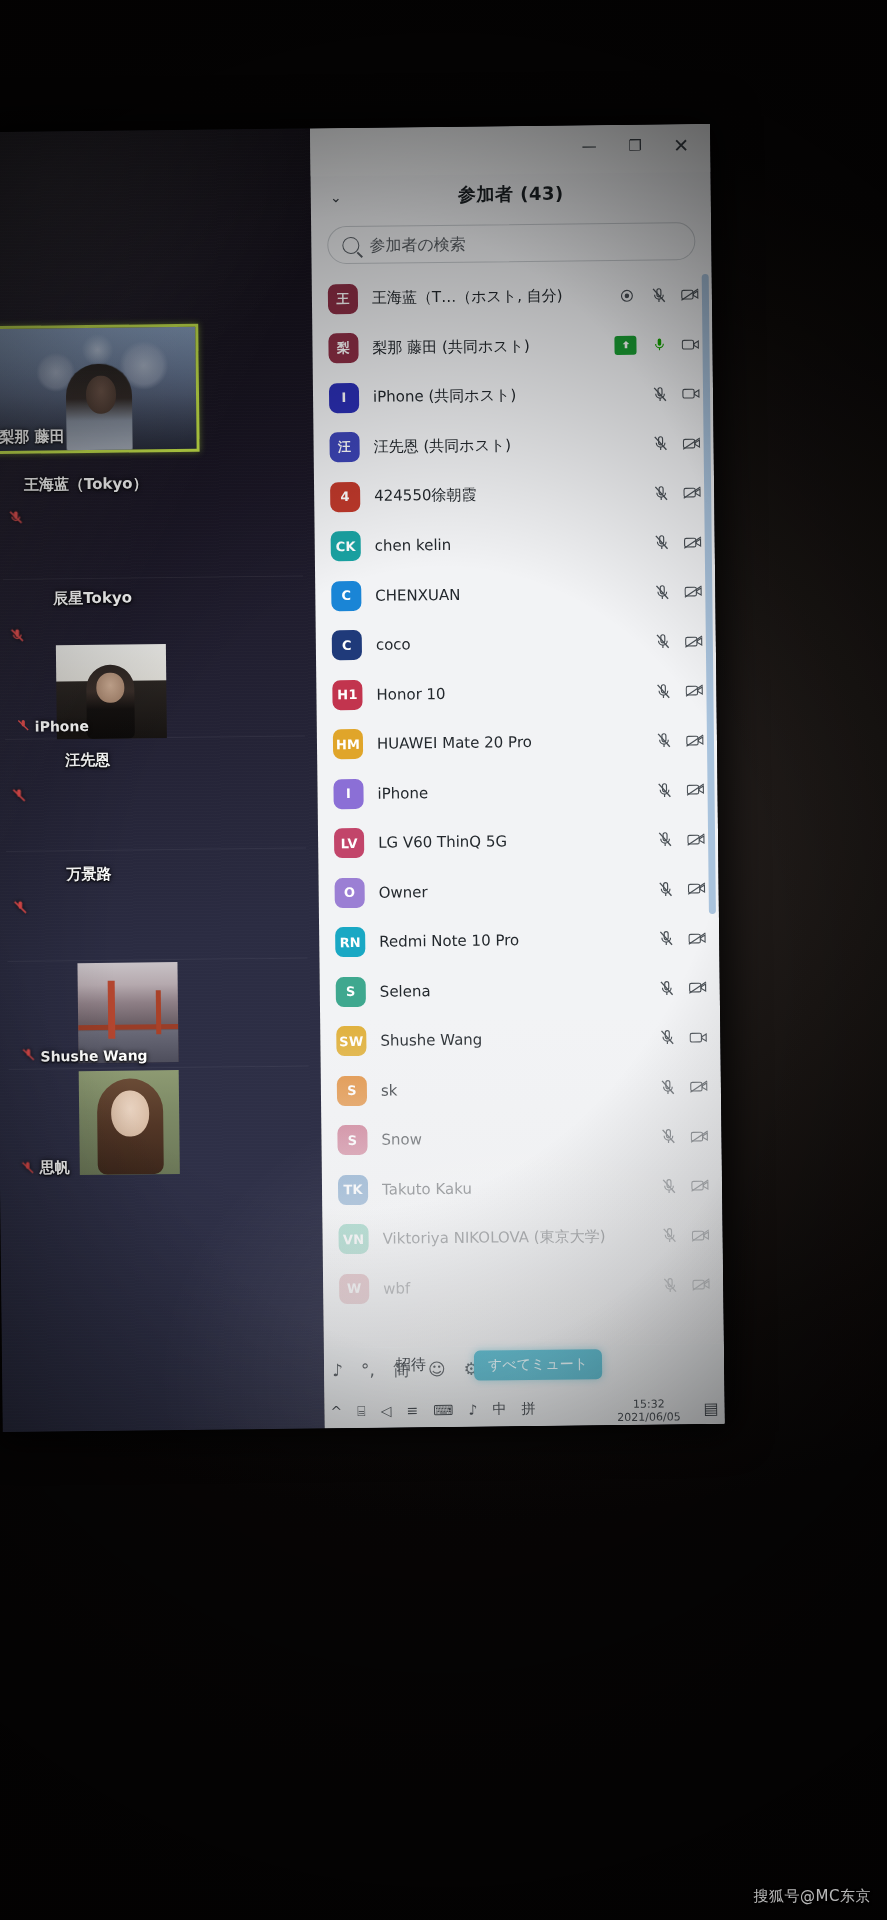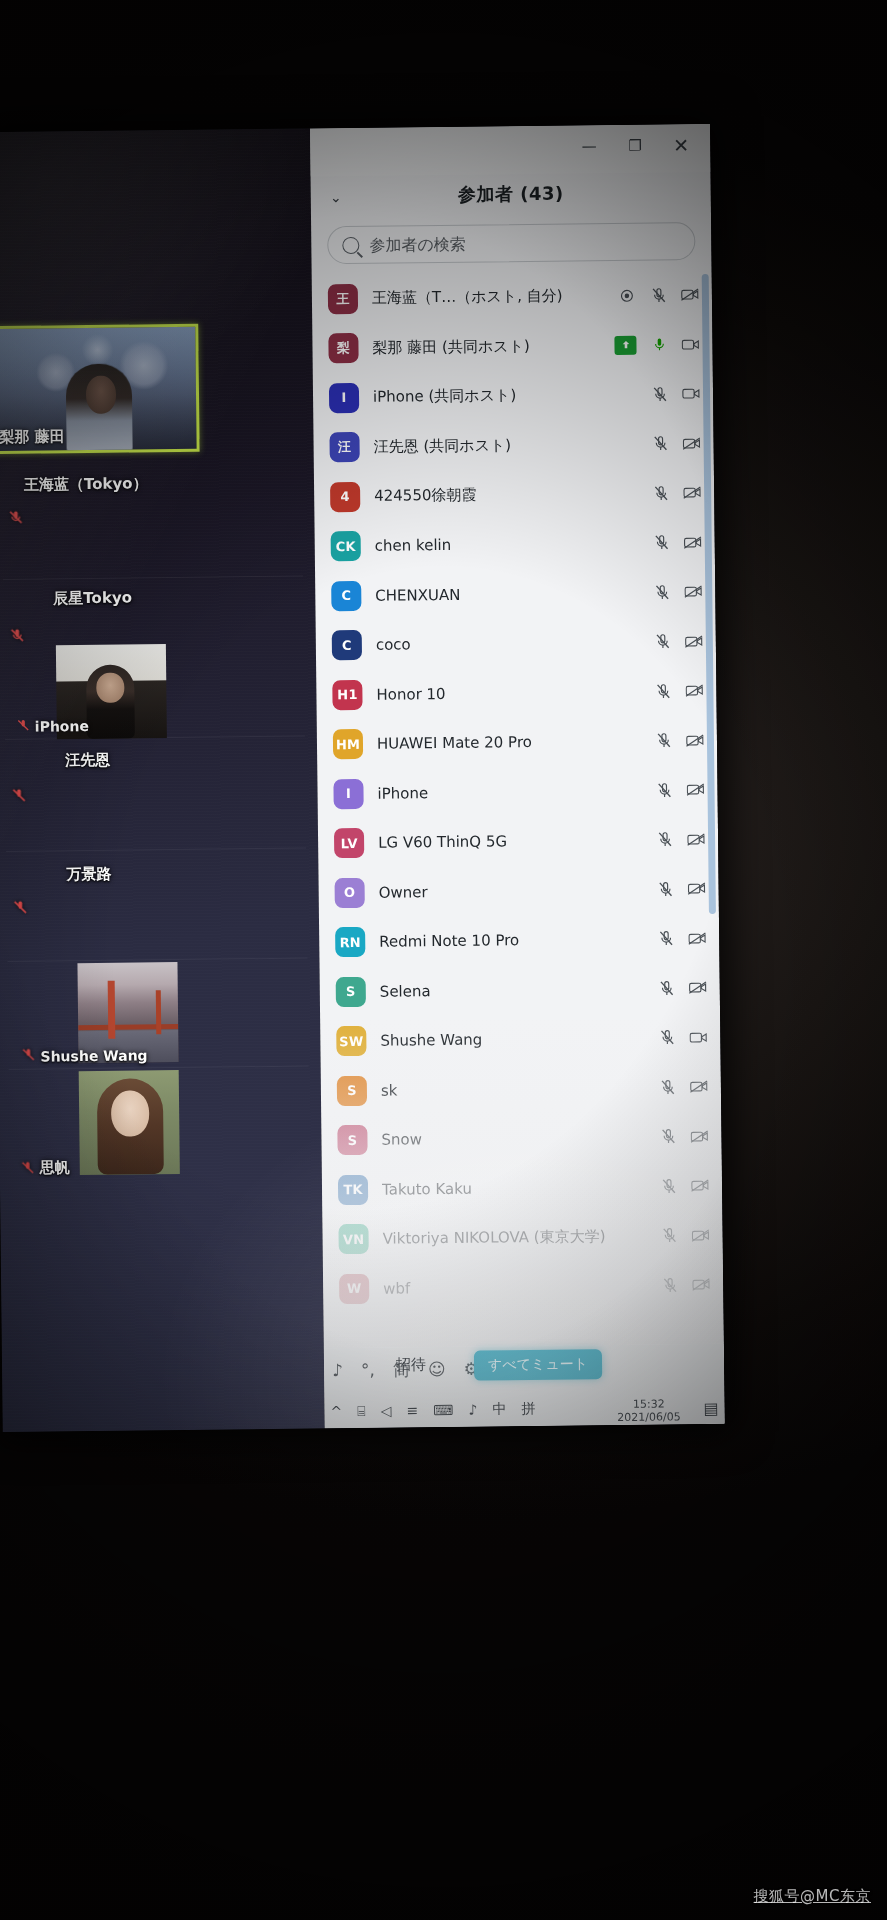--- a/index.html
+++ b/index.html
@@ -456,21 +456,20 @@
   }
 
   .watermark {
     position: absolute;
     right: 16px;
     bottom: 14px;
     color: rgba(255,255,255,.72);
     font-size: 15px;
     letter-spacing: .5px;
     text-shadow: 0 1px 3px rgba(0,0,0,.9);
-    text-decoration: underline;
   }
 </style>
 </head>
 <body>
 
 <div id="photo-frame">
 
   <div id="screen">
 
     <div class="gallery">

